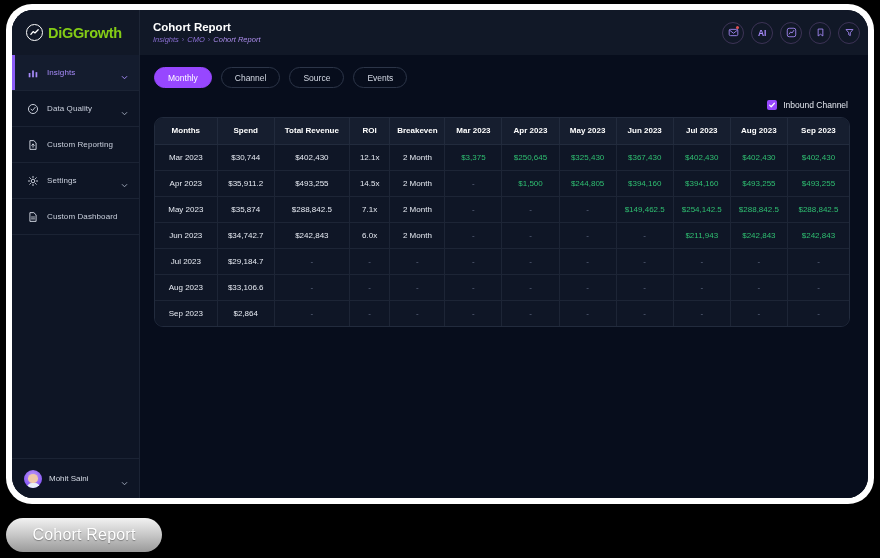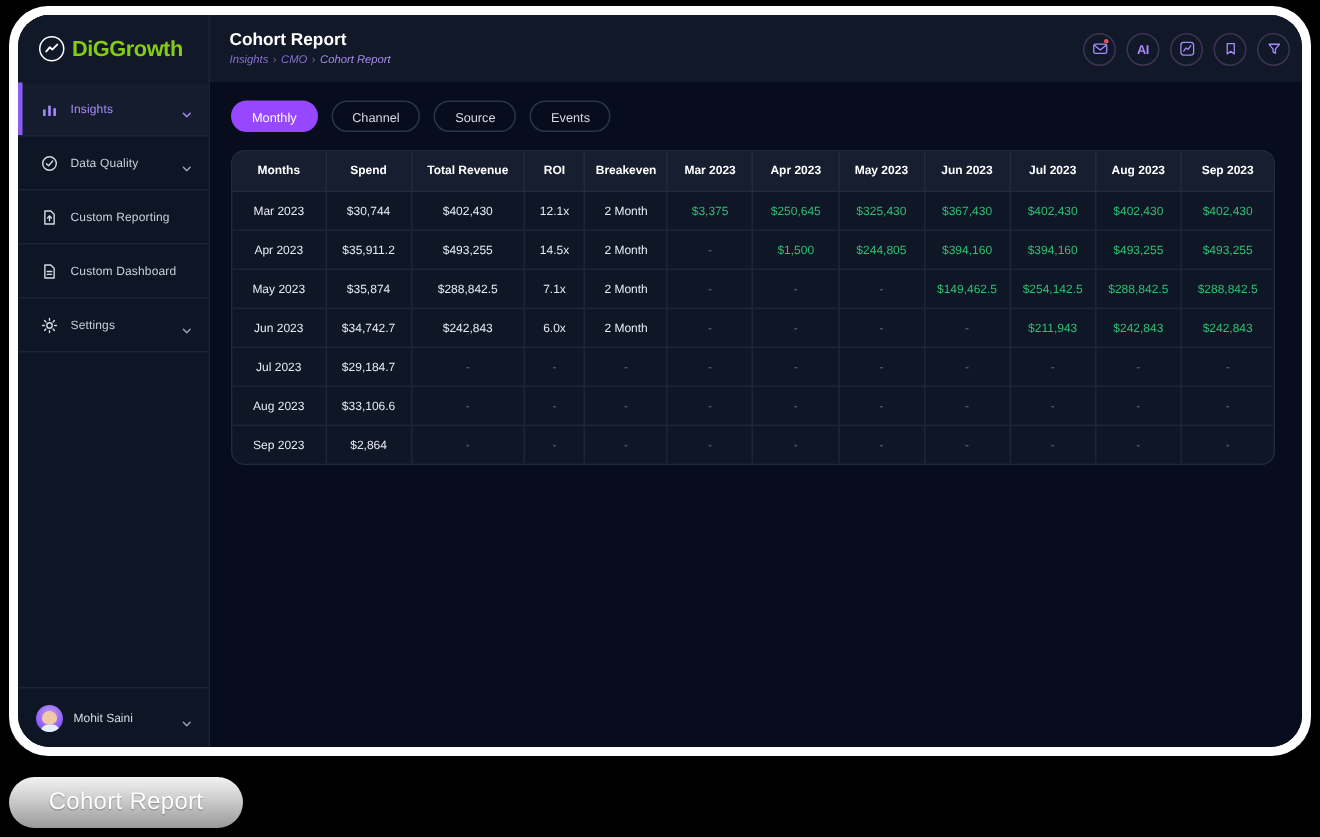--- a/index.html
+++ b/index.html
@@ -407,41 +407,41 @@
                     <line x1="7" y1="5.9" x2="7" y2="9.6" stroke="#d4d9e4" stroke-width="1.1" stroke-linecap="round"></line>
                     <polyline points="5.5,7.4 7,5.9 8.5,7.4" fill="none" stroke="#d4d9e4" stroke-width="1.1" stroke-linecap="round" stroke-linejoin="round"></polyline>
                   </svg>
               </span>
               <span class="nav-label">Custom Reporting</span>
             </div>
 
             <div class="nav-item">
               <span class="nav-ico">
                 <svg width="12" height="12" viewBox="0 0 14 14">
-                    <path d="M3.4 1.9h4.6l2.6 2.6v7.6H3.4z" fill="none" stroke="#d4d9e4" stroke-width="1.1" stroke-linejoin="round"></path>
-                    <line x1="5.2" y1="7" x2="8.8" y2="7" stroke="#d4d9e4" stroke-width="1" stroke-linecap="round"></line>
-                    <line x1="5.2" y1="9.2" x2="8.8" y2="9.2" stroke="#d4d9e4" stroke-width="1" stroke-linecap="round"></line>
-                  </svg>
-              </span>
-              <span class="nav-label">Custom Dashboard</span>
-            </div>
-
-            <div class="nav-item">
-              <span class="nav-ico">
-                <svg width="12" height="12" viewBox="0 0 14 14">
                     <circle cx="7" cy="7" r="2.1" fill="none" stroke="#d4d9e4" stroke-width="1.1"></circle>
                     <path d="M7 1.6v1.4M7 11v1.4M1.6 7h1.4M11 7h1.4M3.2 3.2l1 1M9.8 9.8l1 1M10.8 3.2l-1 1M4.2 9.8l-1 1" stroke="#d4d9e4" stroke-width="1.1" stroke-linecap="round"></path>
                   </svg>
               </span>
               <span class="nav-label">Settings</span>
               <span class="chev">
                 <svg width="9" height="9" viewBox="0 0 12 12">
                     <polyline points="3,4.7 6,7.7 9,4.7" fill="none" stroke="#9aa3b5" stroke-width="1.3" stroke-linecap="round" stroke-linejoin="round"></polyline>
                   </svg>
               </span>
+            </div>
+
+            <div class="nav-item">
+              <span class="nav-ico">
+                <svg width="12" height="12" viewBox="0 0 14 14">
+                    <path d="M3.4 1.9h4.6l2.6 2.6v7.6H3.4z" fill="none" stroke="#d4d9e4" stroke-width="1.1" stroke-linejoin="round"></path>
+                    <line x1="5.2" y1="7" x2="8.8" y2="7" stroke="#d4d9e4" stroke-width="1" stroke-linecap="round"></line>
+                    <line x1="5.2" y1="9.2" x2="8.8" y2="9.2" stroke="#d4d9e4" stroke-width="1" stroke-linecap="round"></line>
+                  </svg>
+              </span>
+              <span class="nav-label">Custom Dashboard</span>
             </div>
           </div>
 
           <div class="profile">
             <span class="avatar"></span>
             <span class="profile-name">Mohit Saini</span>
             <span class="chev">
               <svg width="9" height="9" viewBox="0 0 12 12">
                   <polyline points="3,4.7 6,7.7 9,4.7" fill="none" stroke="#9aa3b5" stroke-width="1.3" stroke-linecap="round" stroke-linejoin="round"></polyline>
                 </svg>
@@ -459,20 +459,30 @@
                 <span>Channel</span>
               </div>
             <div class="tab">
                 <span>Source</span>
               </div>
             <div class="tab">
                 <span>Events</span>
               </div>
           </div>
 
+          <div class="legend-row">
+            <div class="legend-item">
+              <span class="cbox">
+                <svg width="8" height="8" viewBox="0 0 10 10">
+                    <polyline points="2,5.2 4,7.2 8,2.8" fill="none" stroke="#ffffff" stroke-width="1.5" stroke-linecap="round" stroke-linejoin="round"></polyline>
+                  </svg>
+              </span>
+              <span class="legend-label">Inbound Channel</span>
+            </div>
+          </div>
 
           <div class="table-wrap">
             <table>
               <thead>
                 <tr id="head-row">
                     <th style="width: 8.6%;">Months</th>
                     <th style="width: 7.9%;">Spend</th>
                     <th style="width: 10.4%;">Total Revenue</th>
                     <th style="width: 5.6%;">ROI</th>
                     <th style="width: 7.6%;">Breakeven</th>

